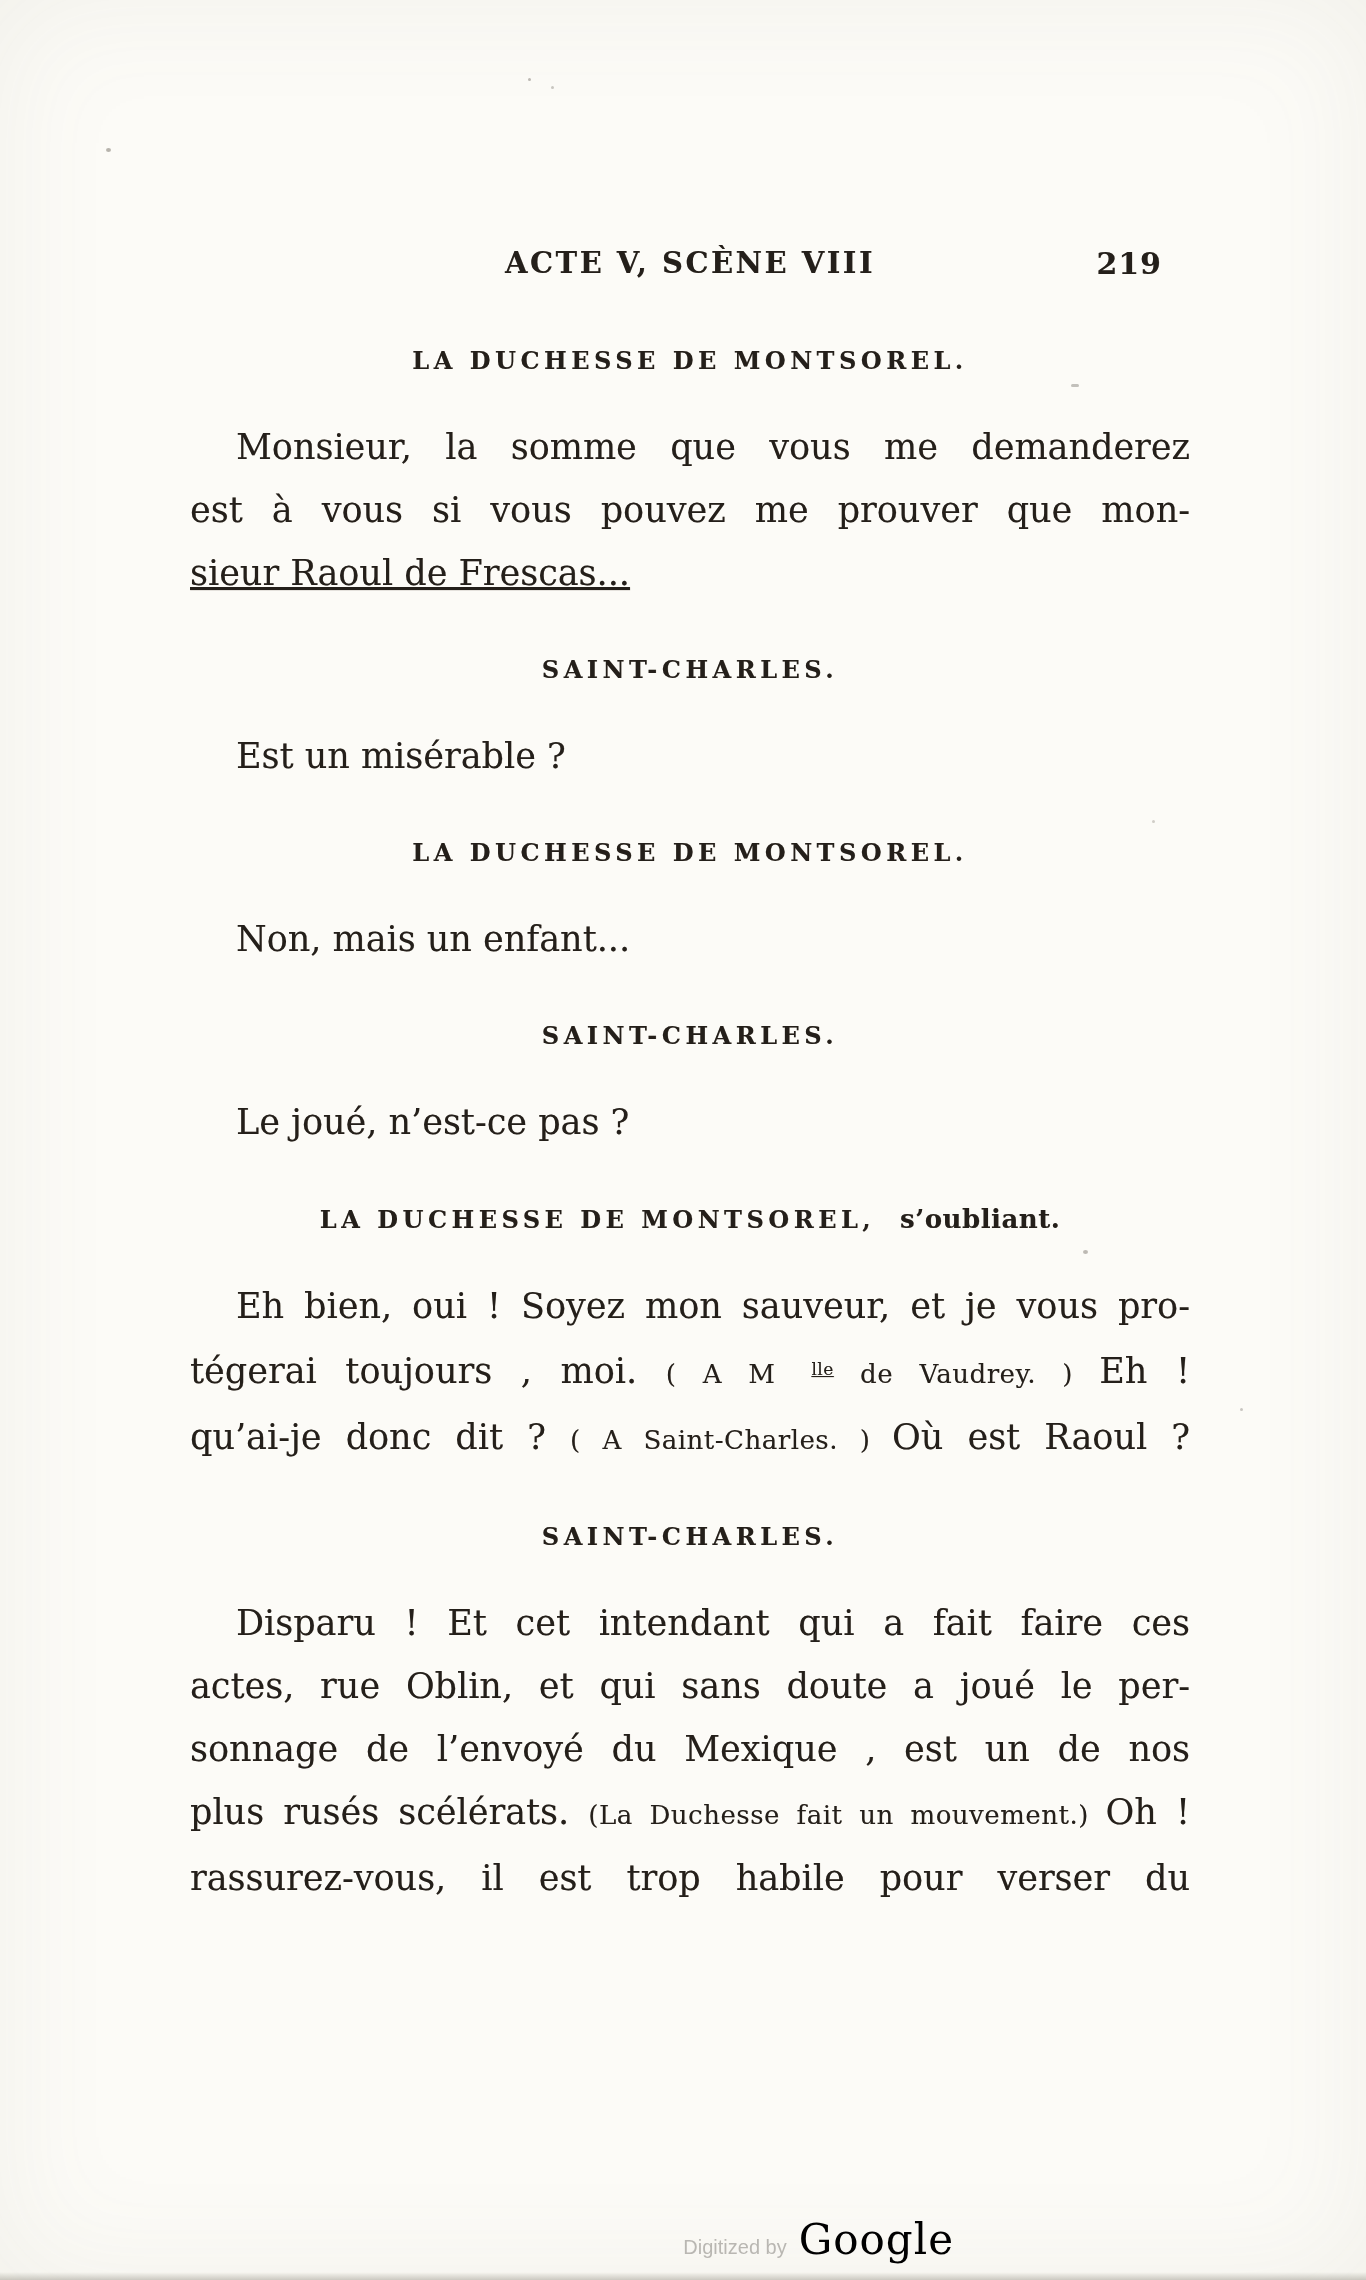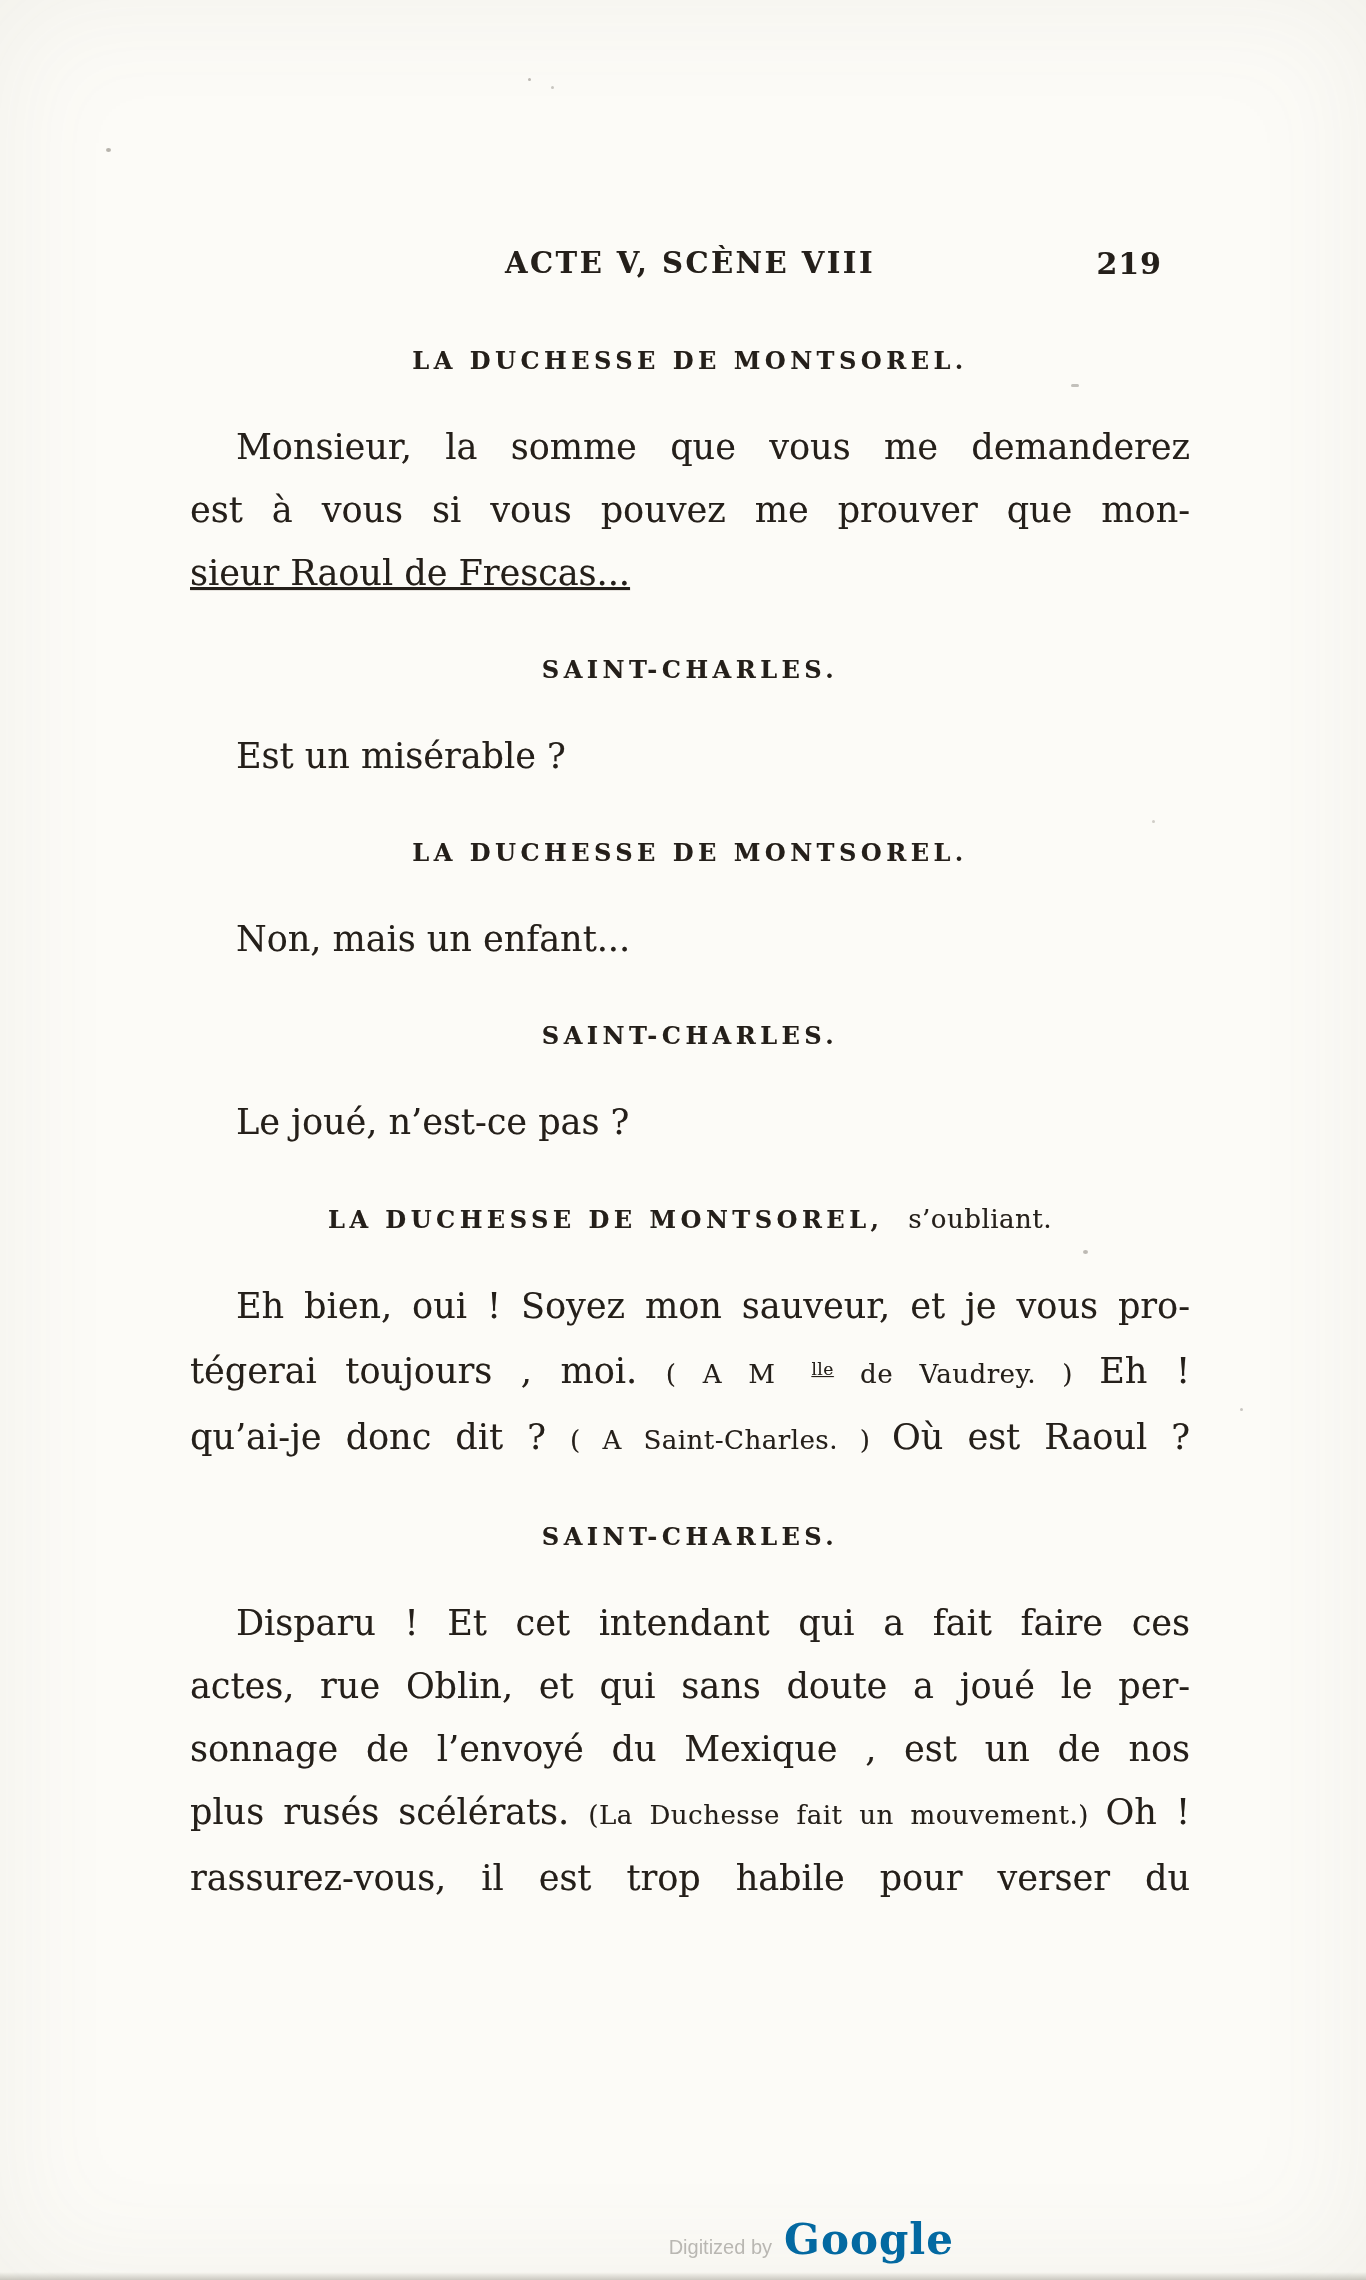--- a/index.html
+++ b/index.html
@@ -44,21 +44,21 @@
   }
   .speaker {
     margin: 50px 0 40px 0;
     text-align: center;
     font-size: 24px;
     font-weight: 700;
     letter-spacing: 4.5px;
     line-height: 30px;
   }
   .speaker-note {
-    font-weight: 400;
+    font-weight: 700;
     letter-spacing: 0.5px;
     font-size: 26px;
     margin-left: 12px;
   }
   .para {
     margin: 0;
     font-size: 35px;
     line-height: 63px;
   }
   .line {
@@ -99,23 +99,22 @@
     gap: 12px;
   }
   .dig {
     font-family: "Liberation Sans", sans-serif;
     font-size: 20px;
     color: #b9b7b2;
   }
   .glogo {
     font-family: "DejaVu Serif", serif;
     font-size: 42px;
-    color: #0369a1;
+    color: #000000;
     letter-spacing: 1px;
-    font-weight: bold;
   }
   .speck {
     position: absolute;
     background: #7d7870;
     border-radius: 50%;
   }
   .scan-edge {
     position: absolute;
     left: 0;
     right: 0;

